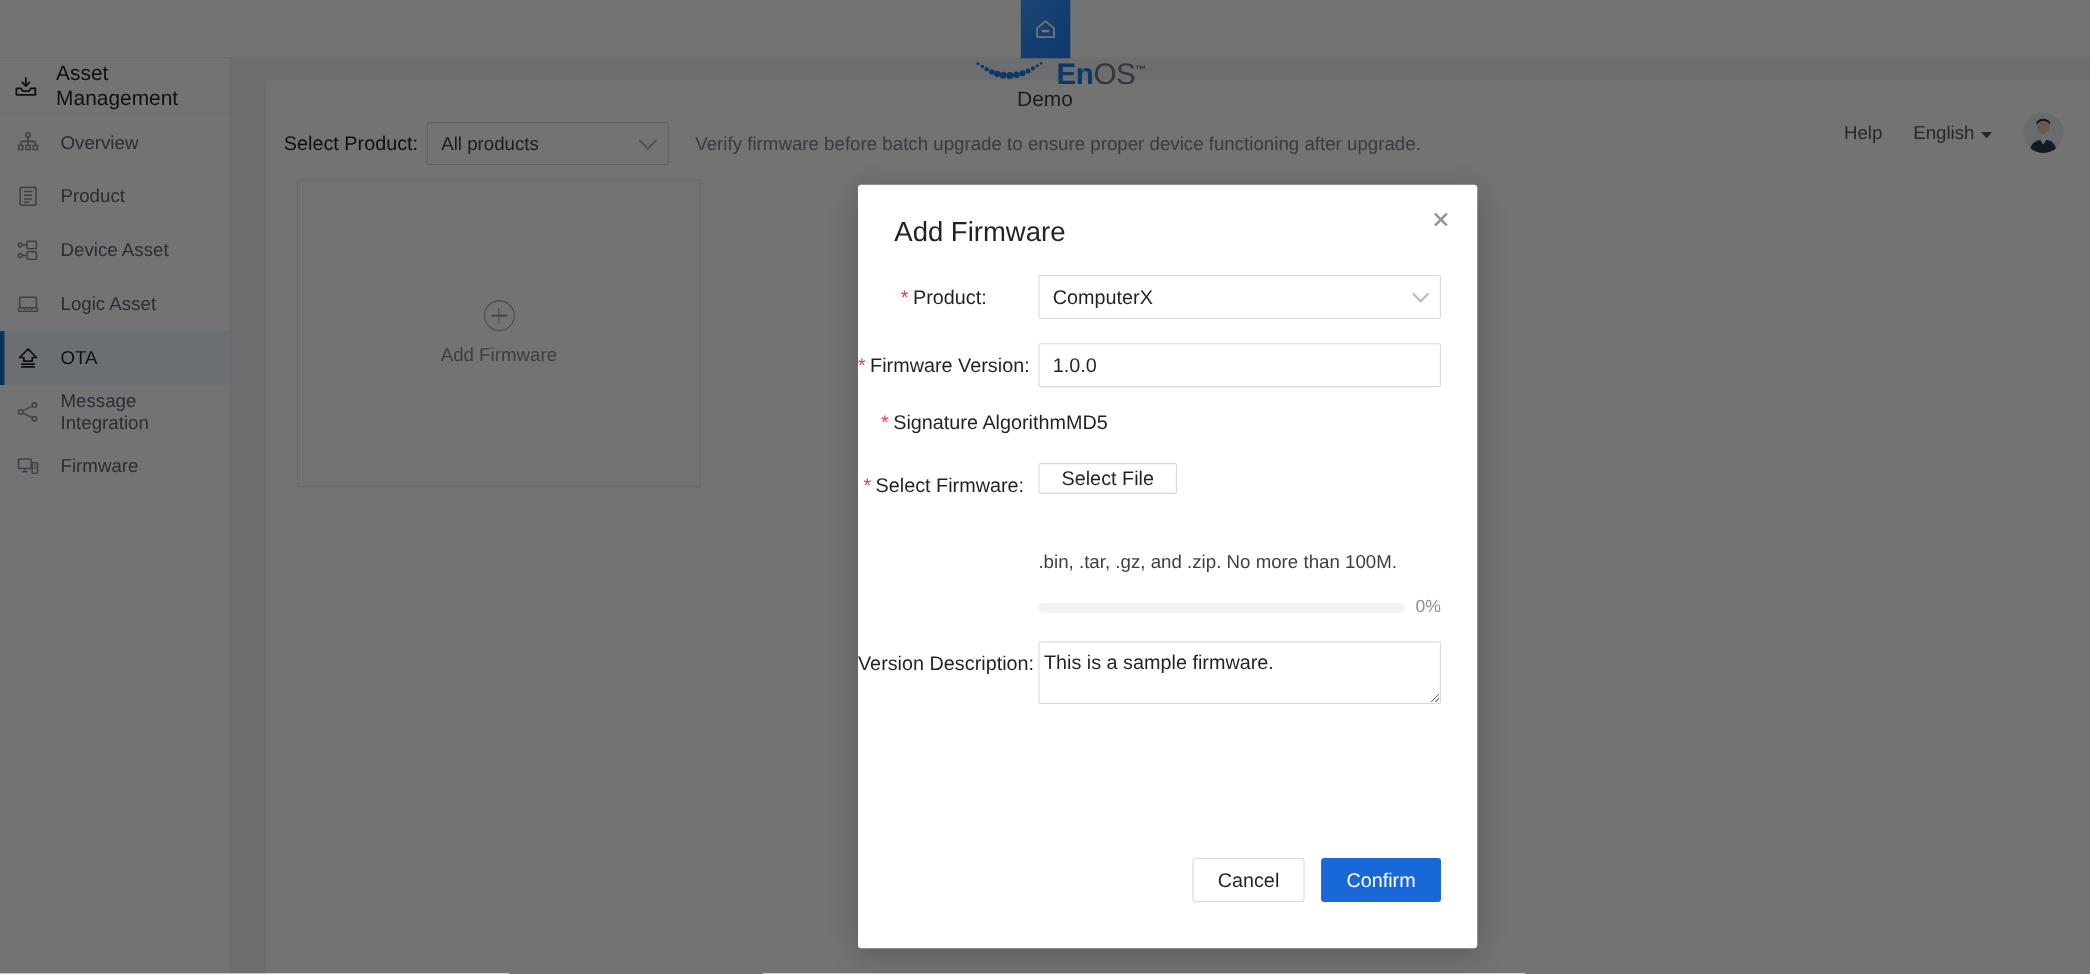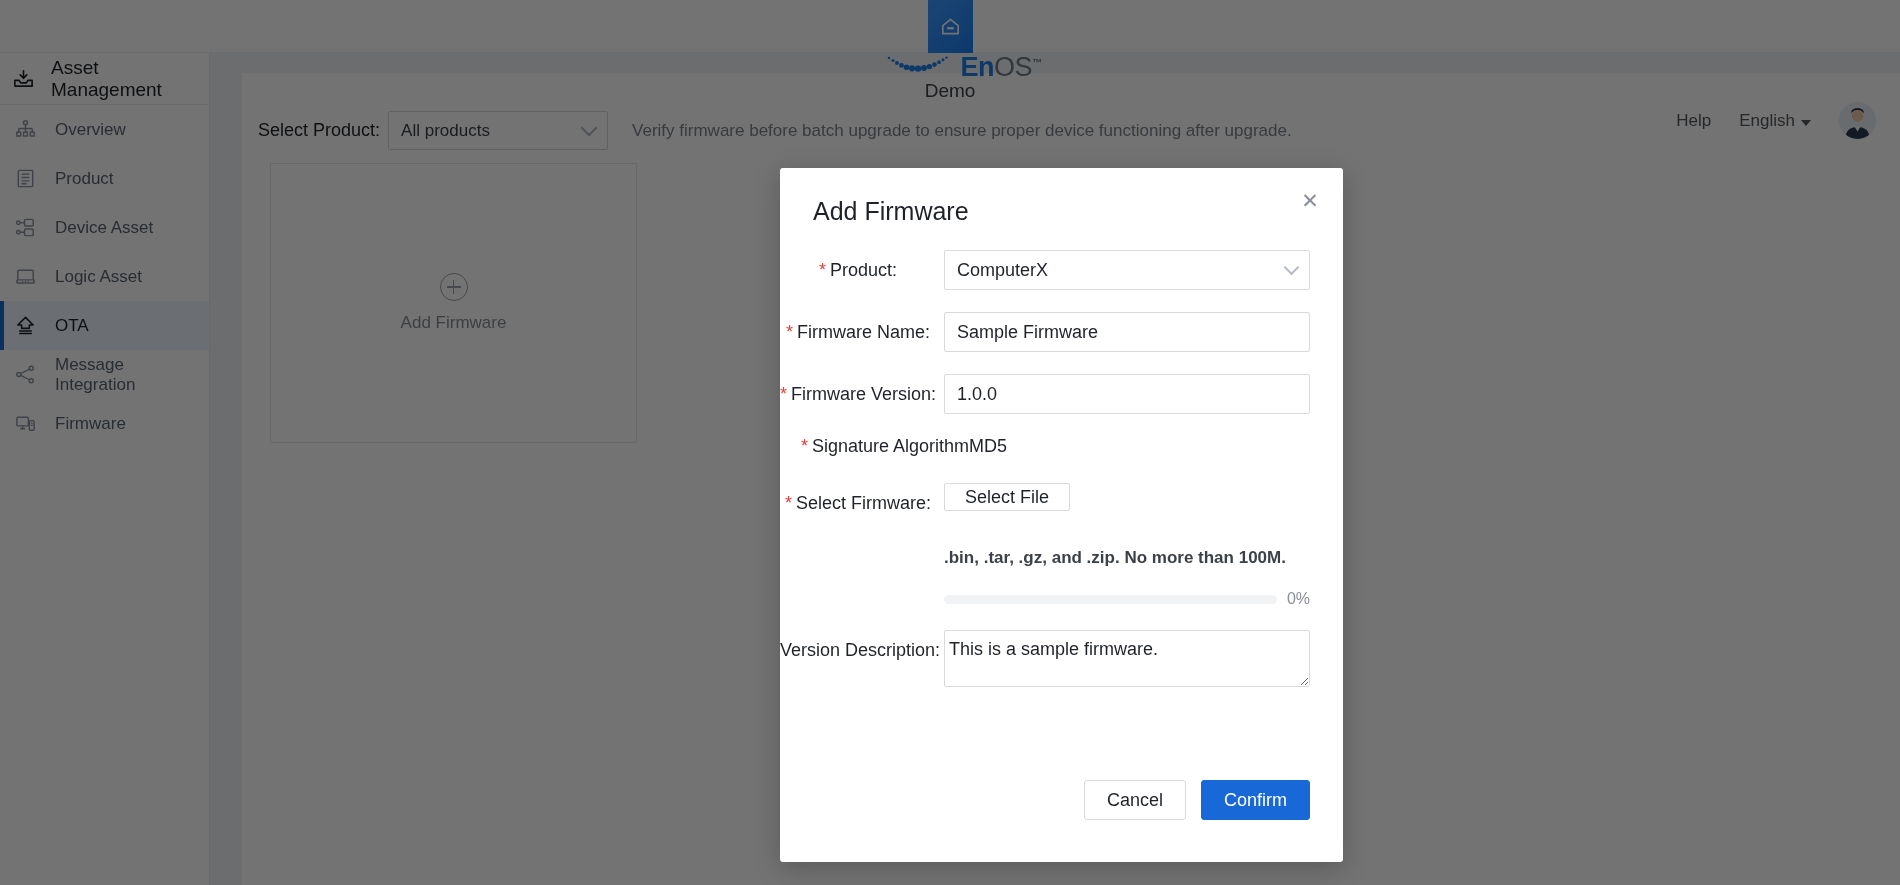--- a/index.html
+++ b/index.html
@@ -171,21 +171,21 @@
     padding-left: 21px;
   }
   .sig-val { color: #1f2329; }
   .btn-select-file {
     height: 28px; min-width: 107px; padding: 0 20px;
     border: 1px solid #d9d9d9; border-radius: 2px; background: #fff;
     font-size: 18px; color: #1f2329; cursor: pointer;
     font-family: "Liberation Sans", sans-serif;
   }
   .upload-hint {
-    font-size: 17px; color: #3c4149; margin-top: 37px; font-weight: bold;
+    font-size: 17px; color: #3c4149; margin-top: 52px;
   }
   .progress-wrap { display: flex; align-items: center; gap: 10px; margin-top: 22px; }
   .progress-track {
     flex: 1; height: 9px; border-radius: 5px; background: #f2f3f5; overflow: hidden;
   }
   .progress-fill { height: 100%; width: 0%; background: #1868d8; }
   .progress-pct { font-size: 16px; color: #8a8f99; flex: 0 0 auto; }
   .ta {
     width: 100%; height: 57px; border: 1px solid #d9d9d9; border-radius: 2px;
     padding: 8px 4px; font-size: 18px; color: #1f2329; resize: vertical;
@@ -369,28 +369,20 @@
           <span class="req">*</span><span>Product:</span>
         </div>
         <div class="fctrl">
           <div class="sel-ctrl">
             <span class="val">ComputerX</span>
             <span class="chev2"></span>
           </div>
         </div>
       </div>
 
-      <div class="frow">
-        <div class="flabel">
-          <span class="req">*</span><span>Firmware Name:</span>
-        </div>
-        <div class="fctrl">
-          <input class="txt-input" type="text" value="Sample Firmware" style="">
-        </div>
-      </div>
 
       <div class="frow">
         <div class="flabel">
           <span class="req">*</span><span>Firmware Version:</span>
         </div>
         <div class="fctrl">
           <input class="txt-input" type="text" value="1.0.0" style="">
         </div>
       </div>
 

